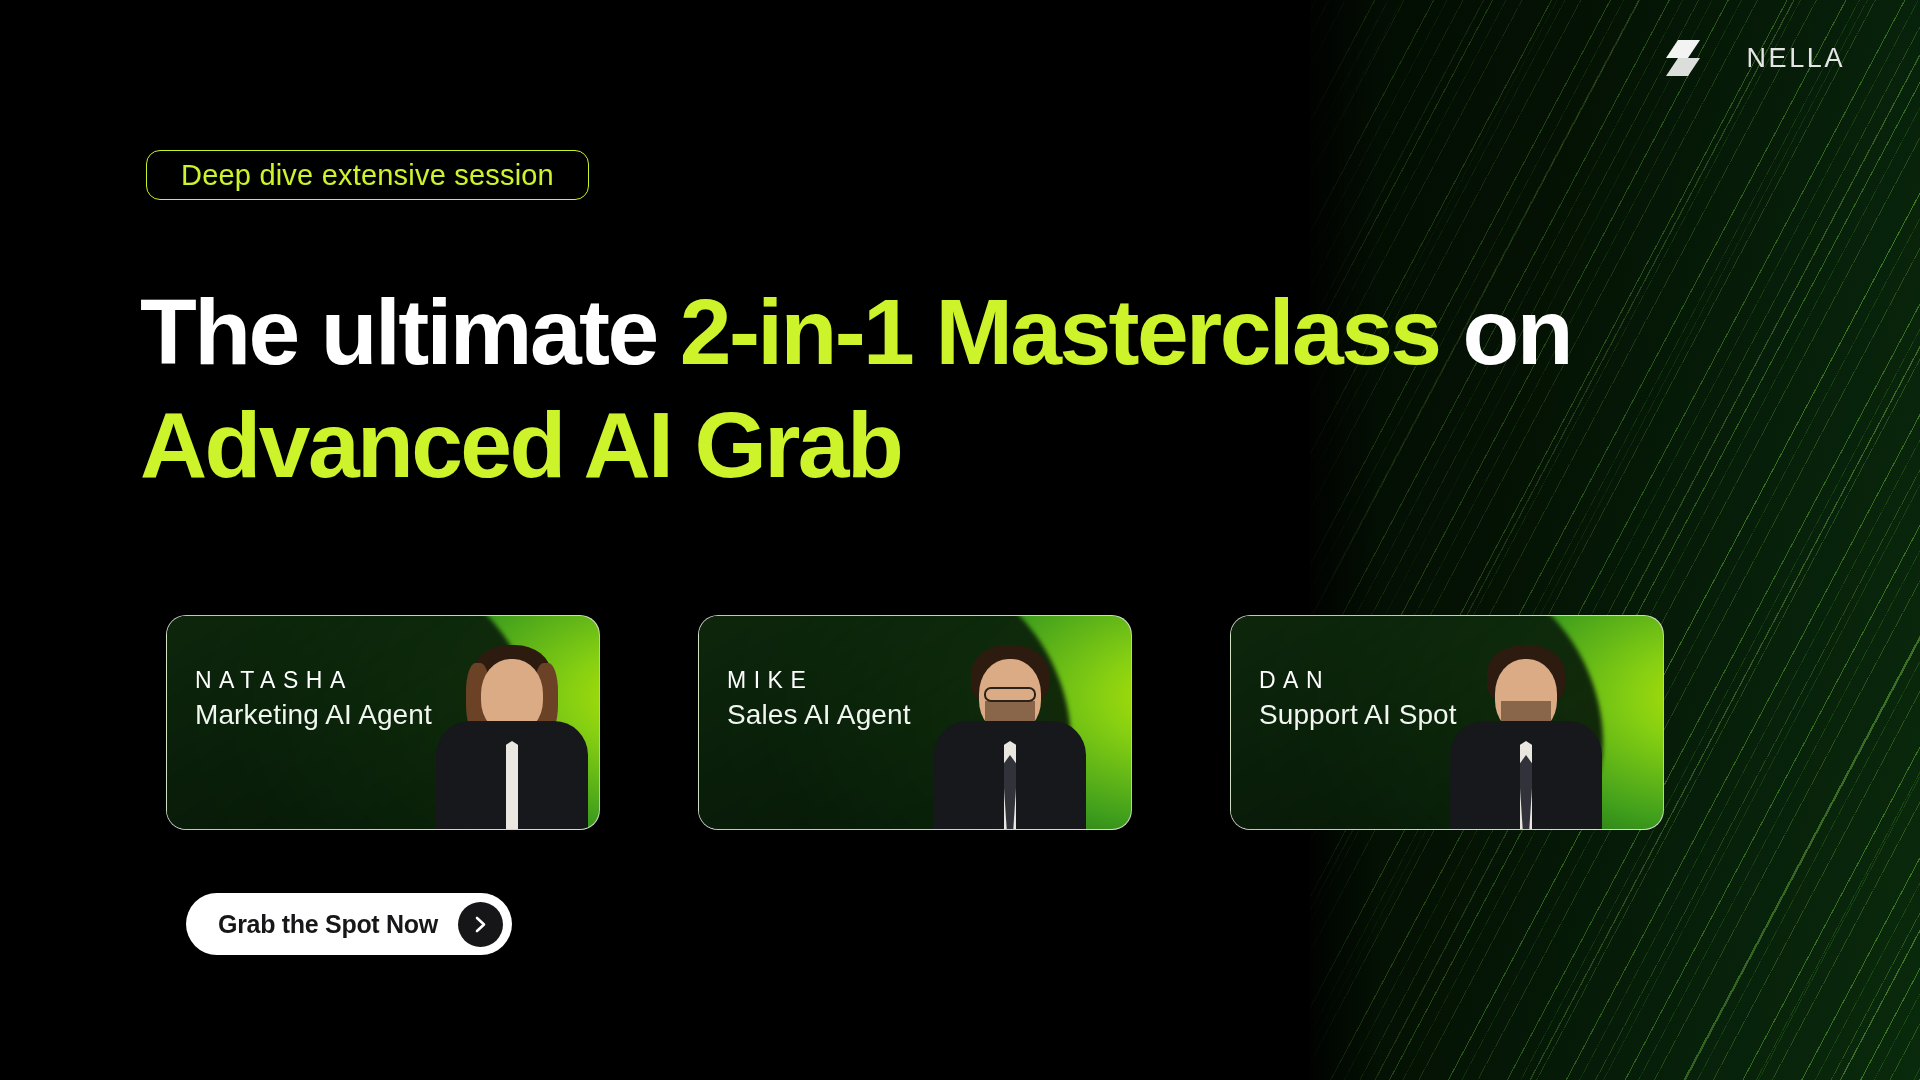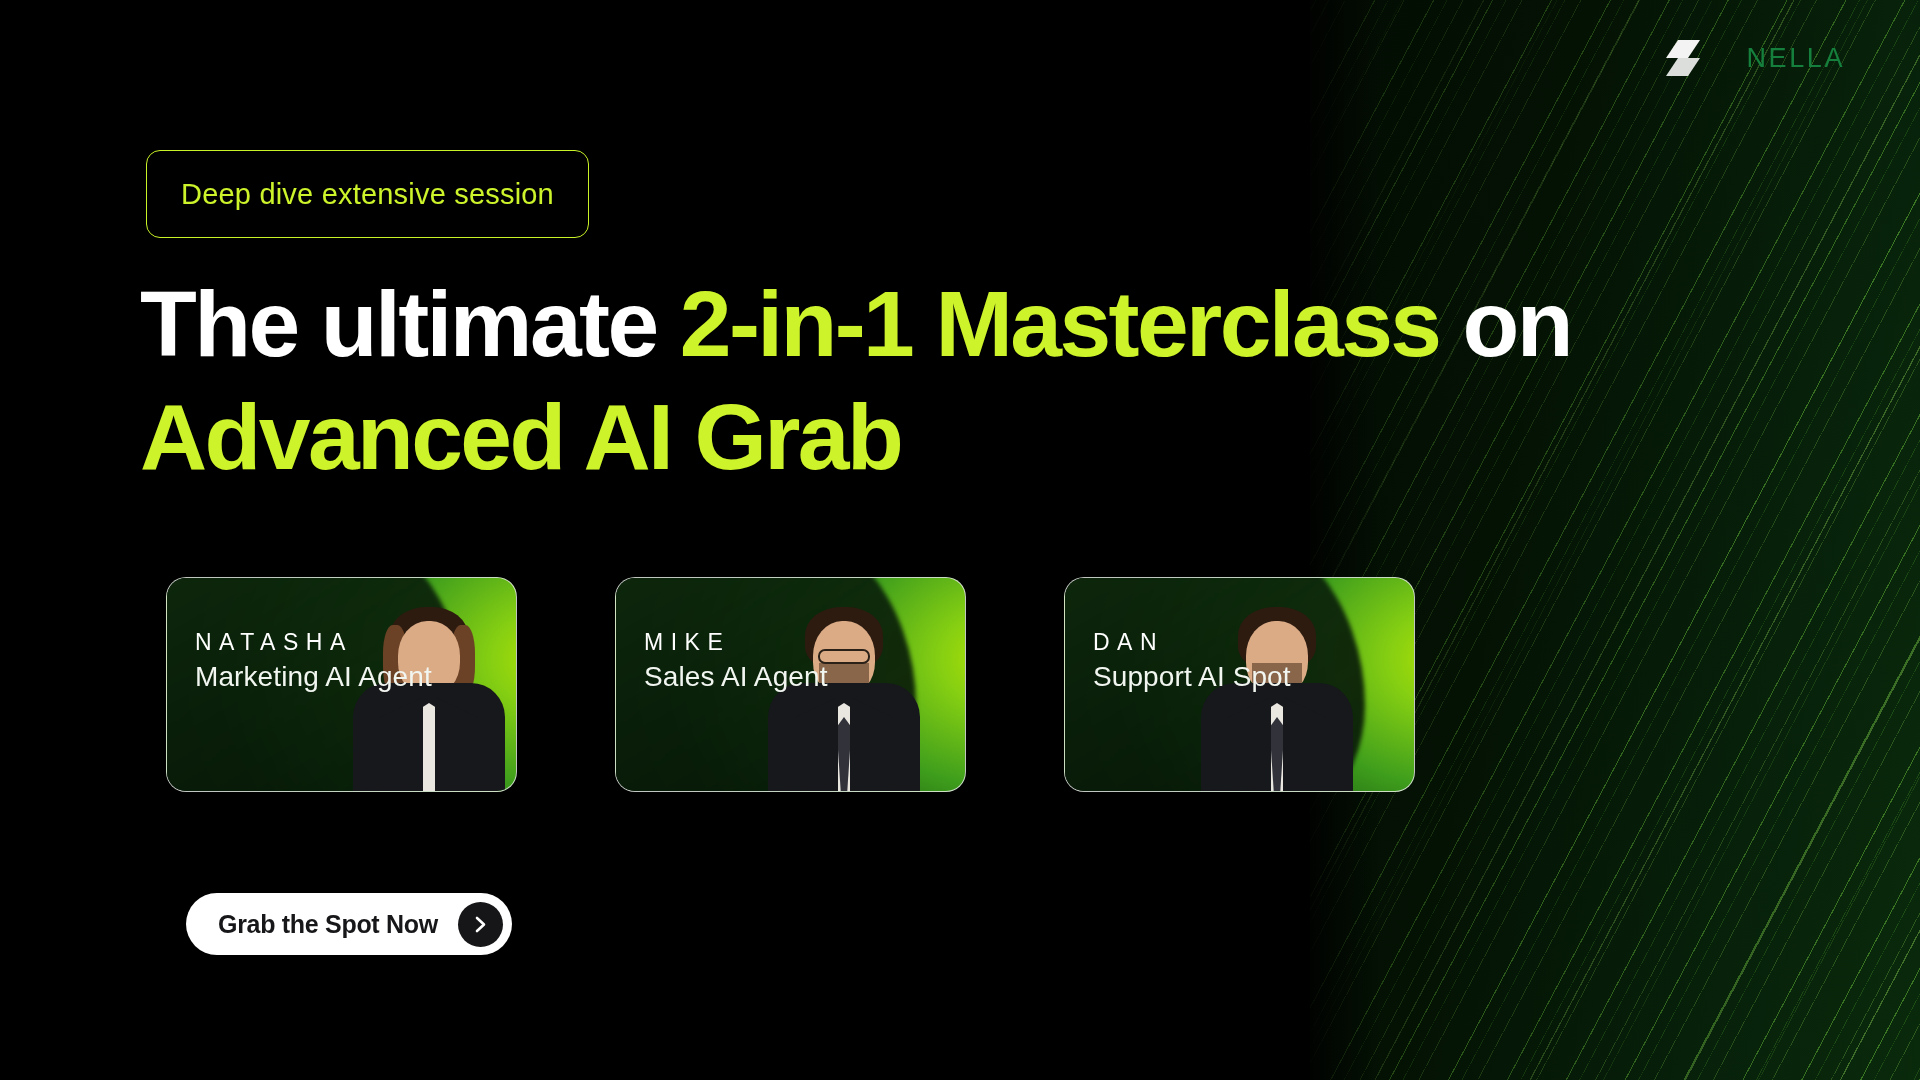--- a/index.html
+++ b/index.html
@@ -43,43 +43,44 @@
   }
   .streak-fade-left{
     position:absolute;top:0;left:1250px;width:130px;height:1080px;
     background:linear-gradient(90deg,#000 0%,rgba(0,0,0,0.85) 45%,rgba(0,0,0,0) 100%);
     pointer-events:none;
   }
 
   
   .logo{position:absolute;top:40px;right:75px;display:flex;align-items:center;gap:14px;}
   .logo-mark{width:34px;height:36px;display:block;}
-  .logo-text{color:#15803d;font-size:27px;letter-spacing:2.6px;font-weight:400;margin-left:32px;}
+  .logo-text{color:#e5e5e5;font-size:27px;letter-spacing:2.6px;font-weight:400;margin-left:32px;}
 
   
   .badge{
     position:absolute;left:146px;top:150px;
-    height:88px;padding:0 34px;display:flex;align-items:center;
+    height:50px;padding:0 34px;display:flex;align-items:center;
     border:1.6px solid #c9f327;border-radius:14px;background:transparent;
   }
   .badge-text{color:#cdf42b;font-size:29px;letter-spacing:.2px;white-space:nowrap;}
 
   
   .headline{
-    position:absolute;left:140px;top:268px;width:1700px;
+    position:absolute;left:140px;top:276px;width:1700px;
     font-size:93px;line-height:1.22;font-weight:700;letter-spacing:-2.6px;color:#ffffff;
   }
   .headline .hl-accent{color:#cdf42b;}
 
   
   .cards{position:absolute;left:166px;top:577px;display:flex;gap:98px;}
   .card{
-    position:relative;width:351px;height:215px;border-radius:20px;
+    position:relative;width:434px;height:215px;border-radius:20px;
     border:1.5px solid rgba(226,232,226,0.85);overflow:hidden;
     background:radial-gradient(118% 150% at 112% 38%, #b9e600 0%, #86cf12 16%, #3f9e1c 40%, #12500f 66%, #041105 85%, #010501 100%);
+    margin-top:38px;
   }
   .card-blob{
     position:absolute;left:-16%;top:-32%;width:102%;height:164%;
     border-radius:52% 48% 45% 55% / 60% 56% 44% 40%;
     background:linear-gradient(150deg, rgba(16,46,14,0.96) 0%, rgba(10,32,10,0.92) 48%, rgba(6,20,6,0.9) 100%);
     filter:blur(2px);
   }
   .card-copy{position:absolute;left:28px;top:50px;z-index:3;}
   .card-name{color:#ffffff;font-size:23px;letter-spacing:7.5px;font-weight:400;line-height:1.25;}
   .card-role{color:#f2f6f0;font-size:28px;letter-spacing:.1px;font-weight:400;margin-top:4px;}

